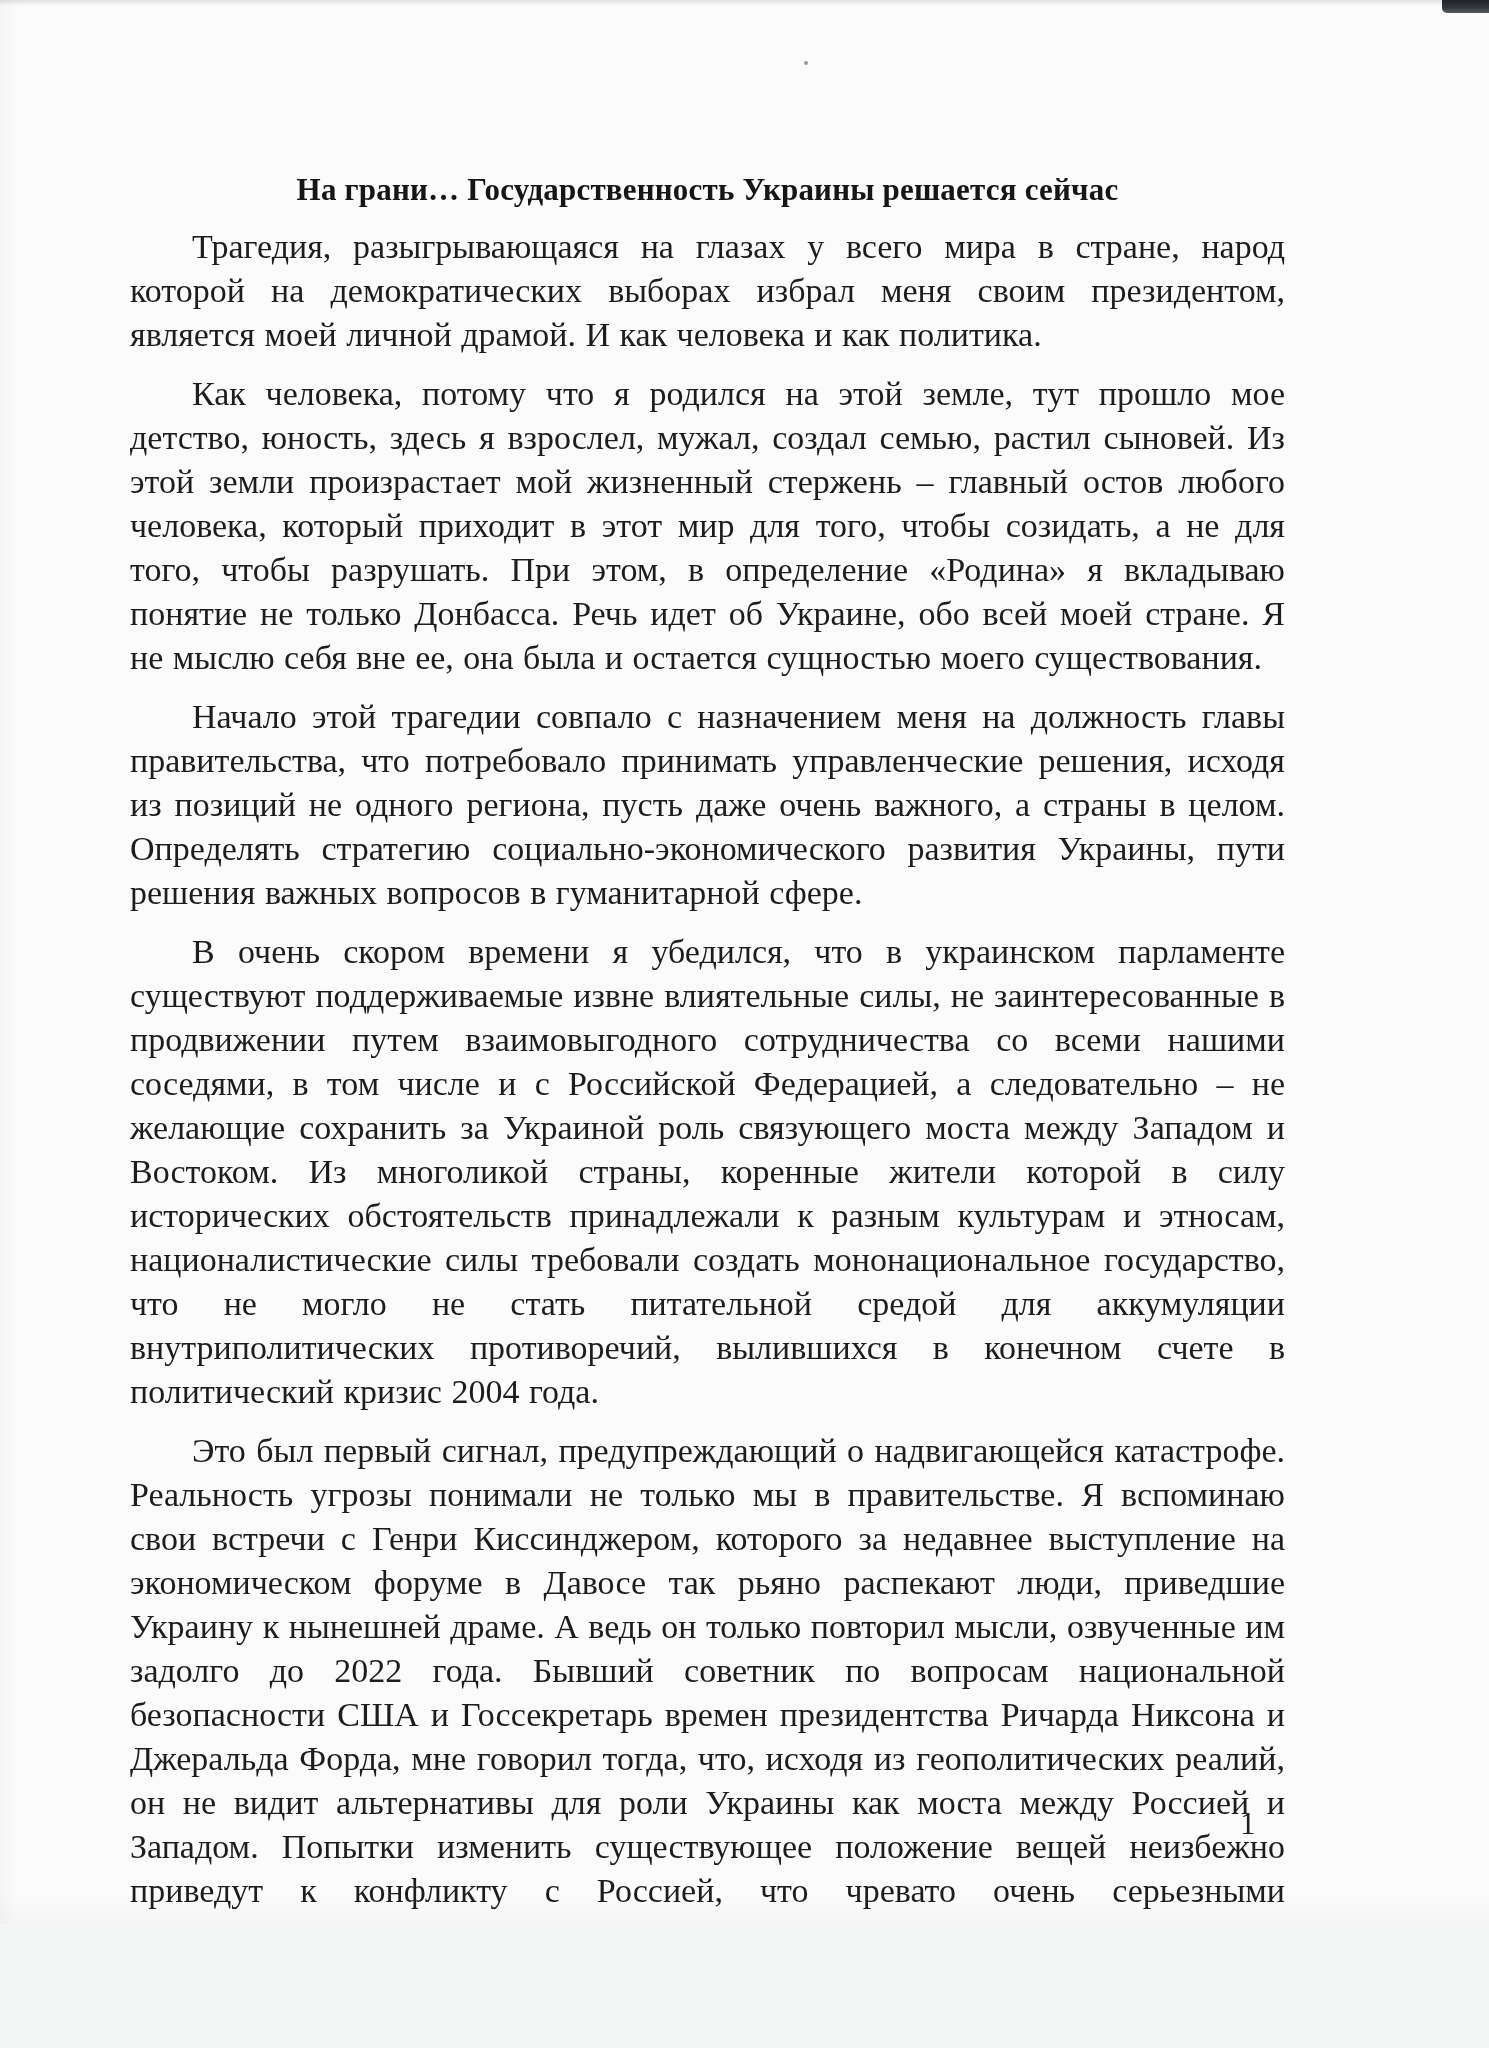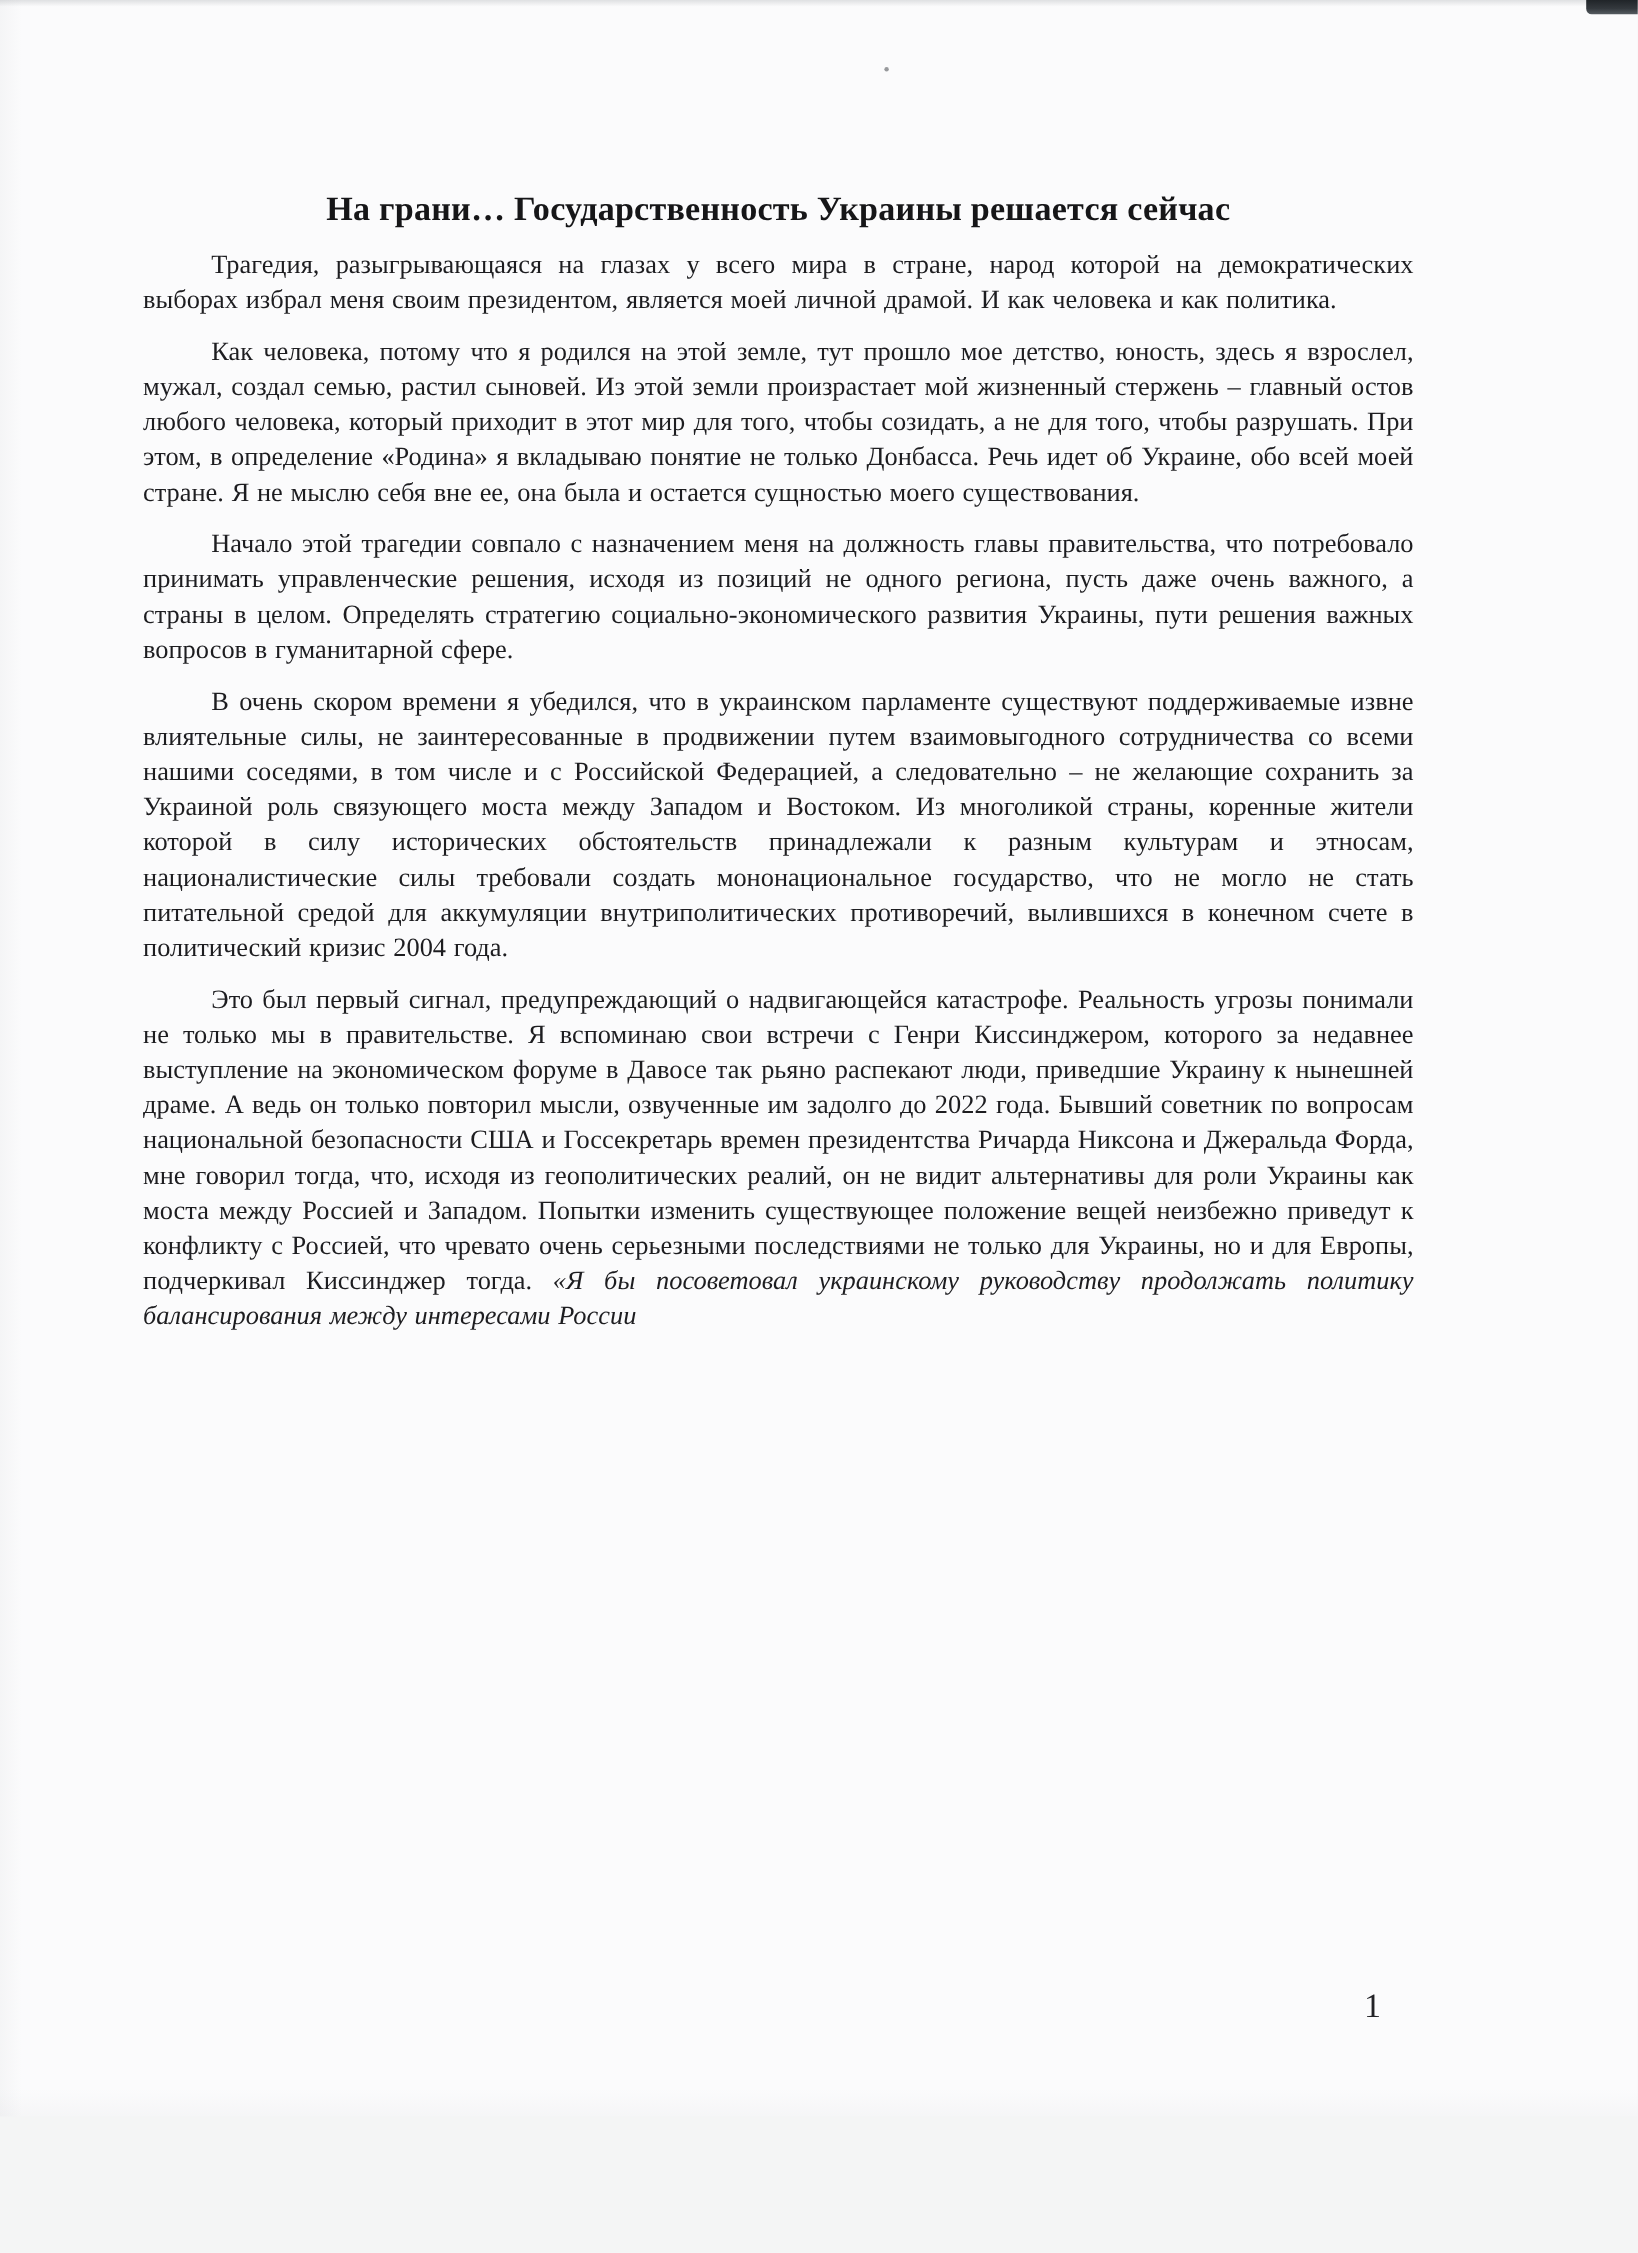--- a/index.html
+++ b/index.html
@@ -32,22 +32,22 @@
   .doc-title {
     font-size: 31px;
     line-height: 40px;
     font-weight: bold;
     text-align: center;
     margin: 0 0 15px 0;
     color: #161618;
     letter-spacing: 0.2px;
   }
   .para {
-    font-size: 24px;
-    line-height: 32px;
+    font-size: 34px;
+    line-height: 44px;
     text-align: justify;
     text-indent: 62px;
     margin: 0 0 15px 0;
     word-spacing: 1px;
   }
   .para:last-of-type { margin-bottom: 0; }
   .italic-quote { font-style: italic; }
   .page-number {
     position: absolute;
     left: 1240px;

